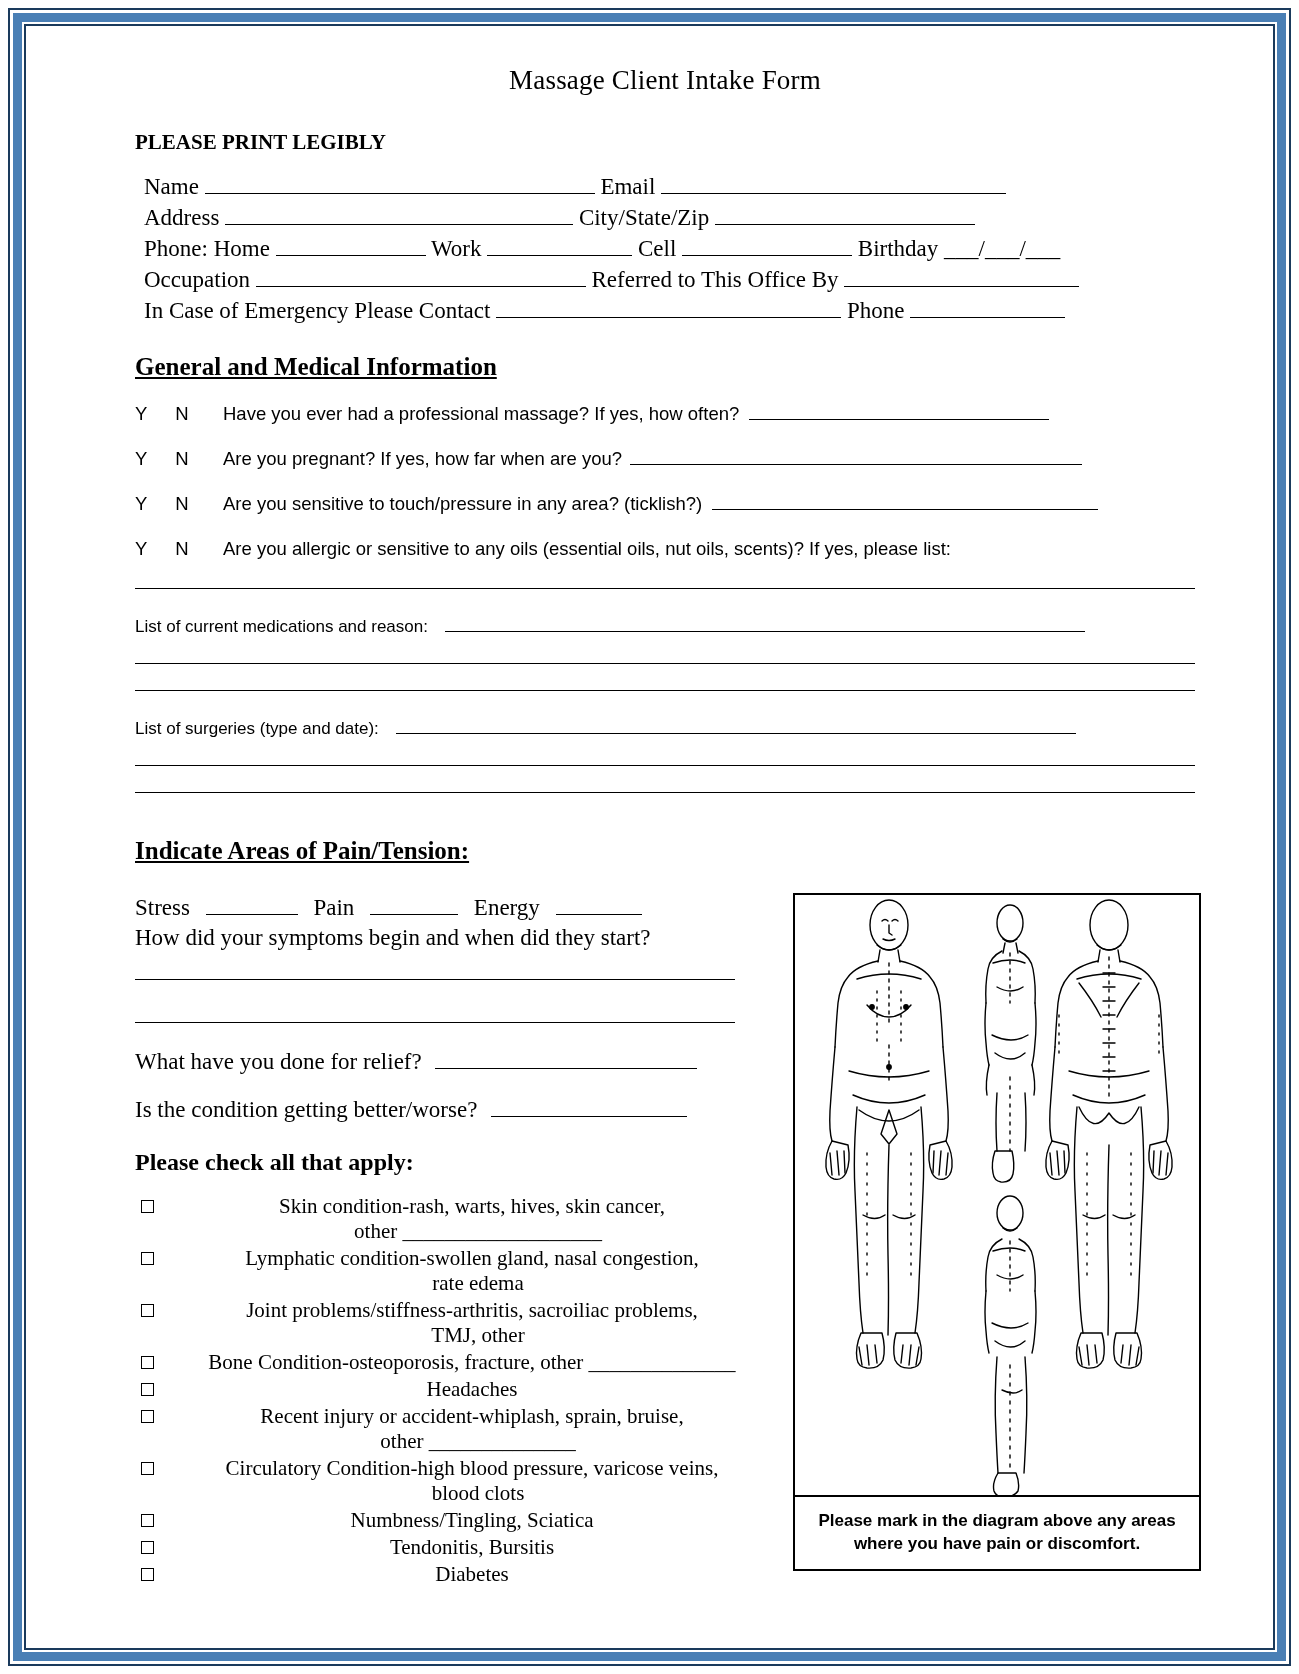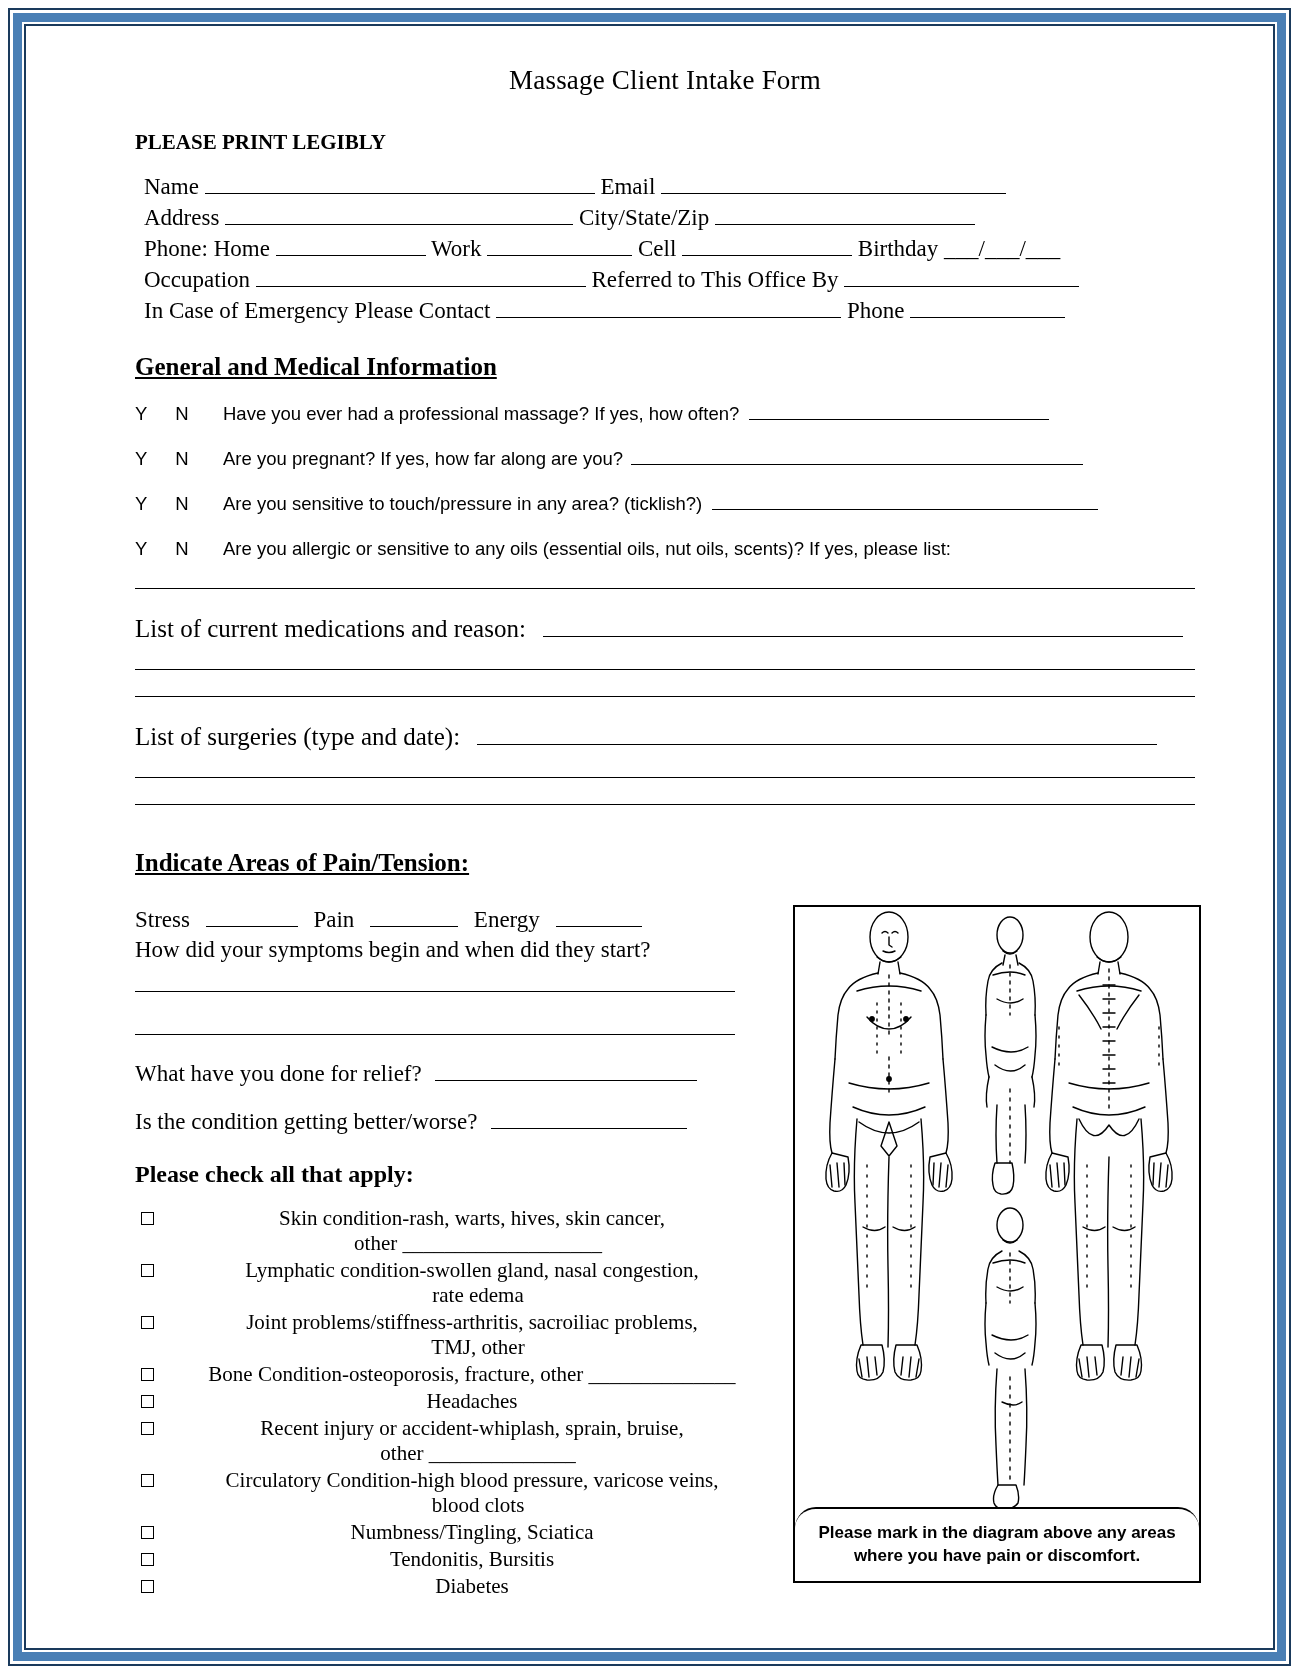--- a/index.html
+++ b/index.html
@@ -85,21 +85,21 @@
   }
   .yn { width: 88px; flex: 0 0 88px; }
   .yn .y { margin-right: 28px; }
   .q-text { }
   .rule-full {
     border-bottom: 1.2px solid #000;
     height: 0;
     margin: 22px 0 22px 0;
   }
   .inline-rule { display: inline-block; border-bottom: 1.2px solid #000; height: 15px; vertical-align: baseline; }
-  .list-label { font-family: Liberation Serif, serif; font-size: 25px; white-space: nowrap; }
+  .list-label { font-family: Liberation Sans, sans-serif; font-size: 17px; white-space: nowrap; }
 
   .two-col {
     display: flex;
     margin-top: 16px;
   }
   .left-col { width: 640px; flex: 0 0 640px; }
   .right-col { flex: 1; padding-left: 18px; }
 
   .scale-text {
     font-family: "Liberation Serif", serif;
@@ -153,21 +153,20 @@
     overflow: hidden;
   }
   .diagram-caption {
     border-top: 2px solid #000;
     text-align: center;
     font-family: "Liberation Sans", sans-serif;
     font-weight: bold;
     font-size: 17px;
     line-height: 23px;
     padding: 12px 22px 14px 22px;
-    border-radius: 21px;
   }
 </style>
 </head>
 <body>
 
 <div class="page">
   <div class="frame-outer"></div>
   <div class="frame-blue"></div>
   <div class="frame-inner"></div>
 
@@ -224,21 +223,21 @@
             <span class="y">Y</span><span>N</span>
           </span>
           <span class="q-text">Have you ever had a professional massage?     If yes, how often?</span>
           <span class="inline-rule" style="width:300px;margin-left:10px"></span>
         </div>
 
         <div class="q-row">
           <span class="yn">
             <span class="y">Y</span><span>N</span>
           </span>
-          <span class="q-text">Are you pregnant?   If yes, how far along are you?</span>
+          <span class="q-text">Are you pregnant?   If yes, how far when are you?</span>
           <span class="inline-rule" style="width:452px;margin-left:8px"></span>
         </div>
 
         <div class="q-row">
           <span class="yn">
             <span class="y">Y</span><span>N</span>
           </span>
           <span class="q-text">Are you sensitive to touch/pressure in any area? (ticklish?)</span>
           <span class="inline-rule" style="width:386px;margin-left:10px"></span>
         </div>

